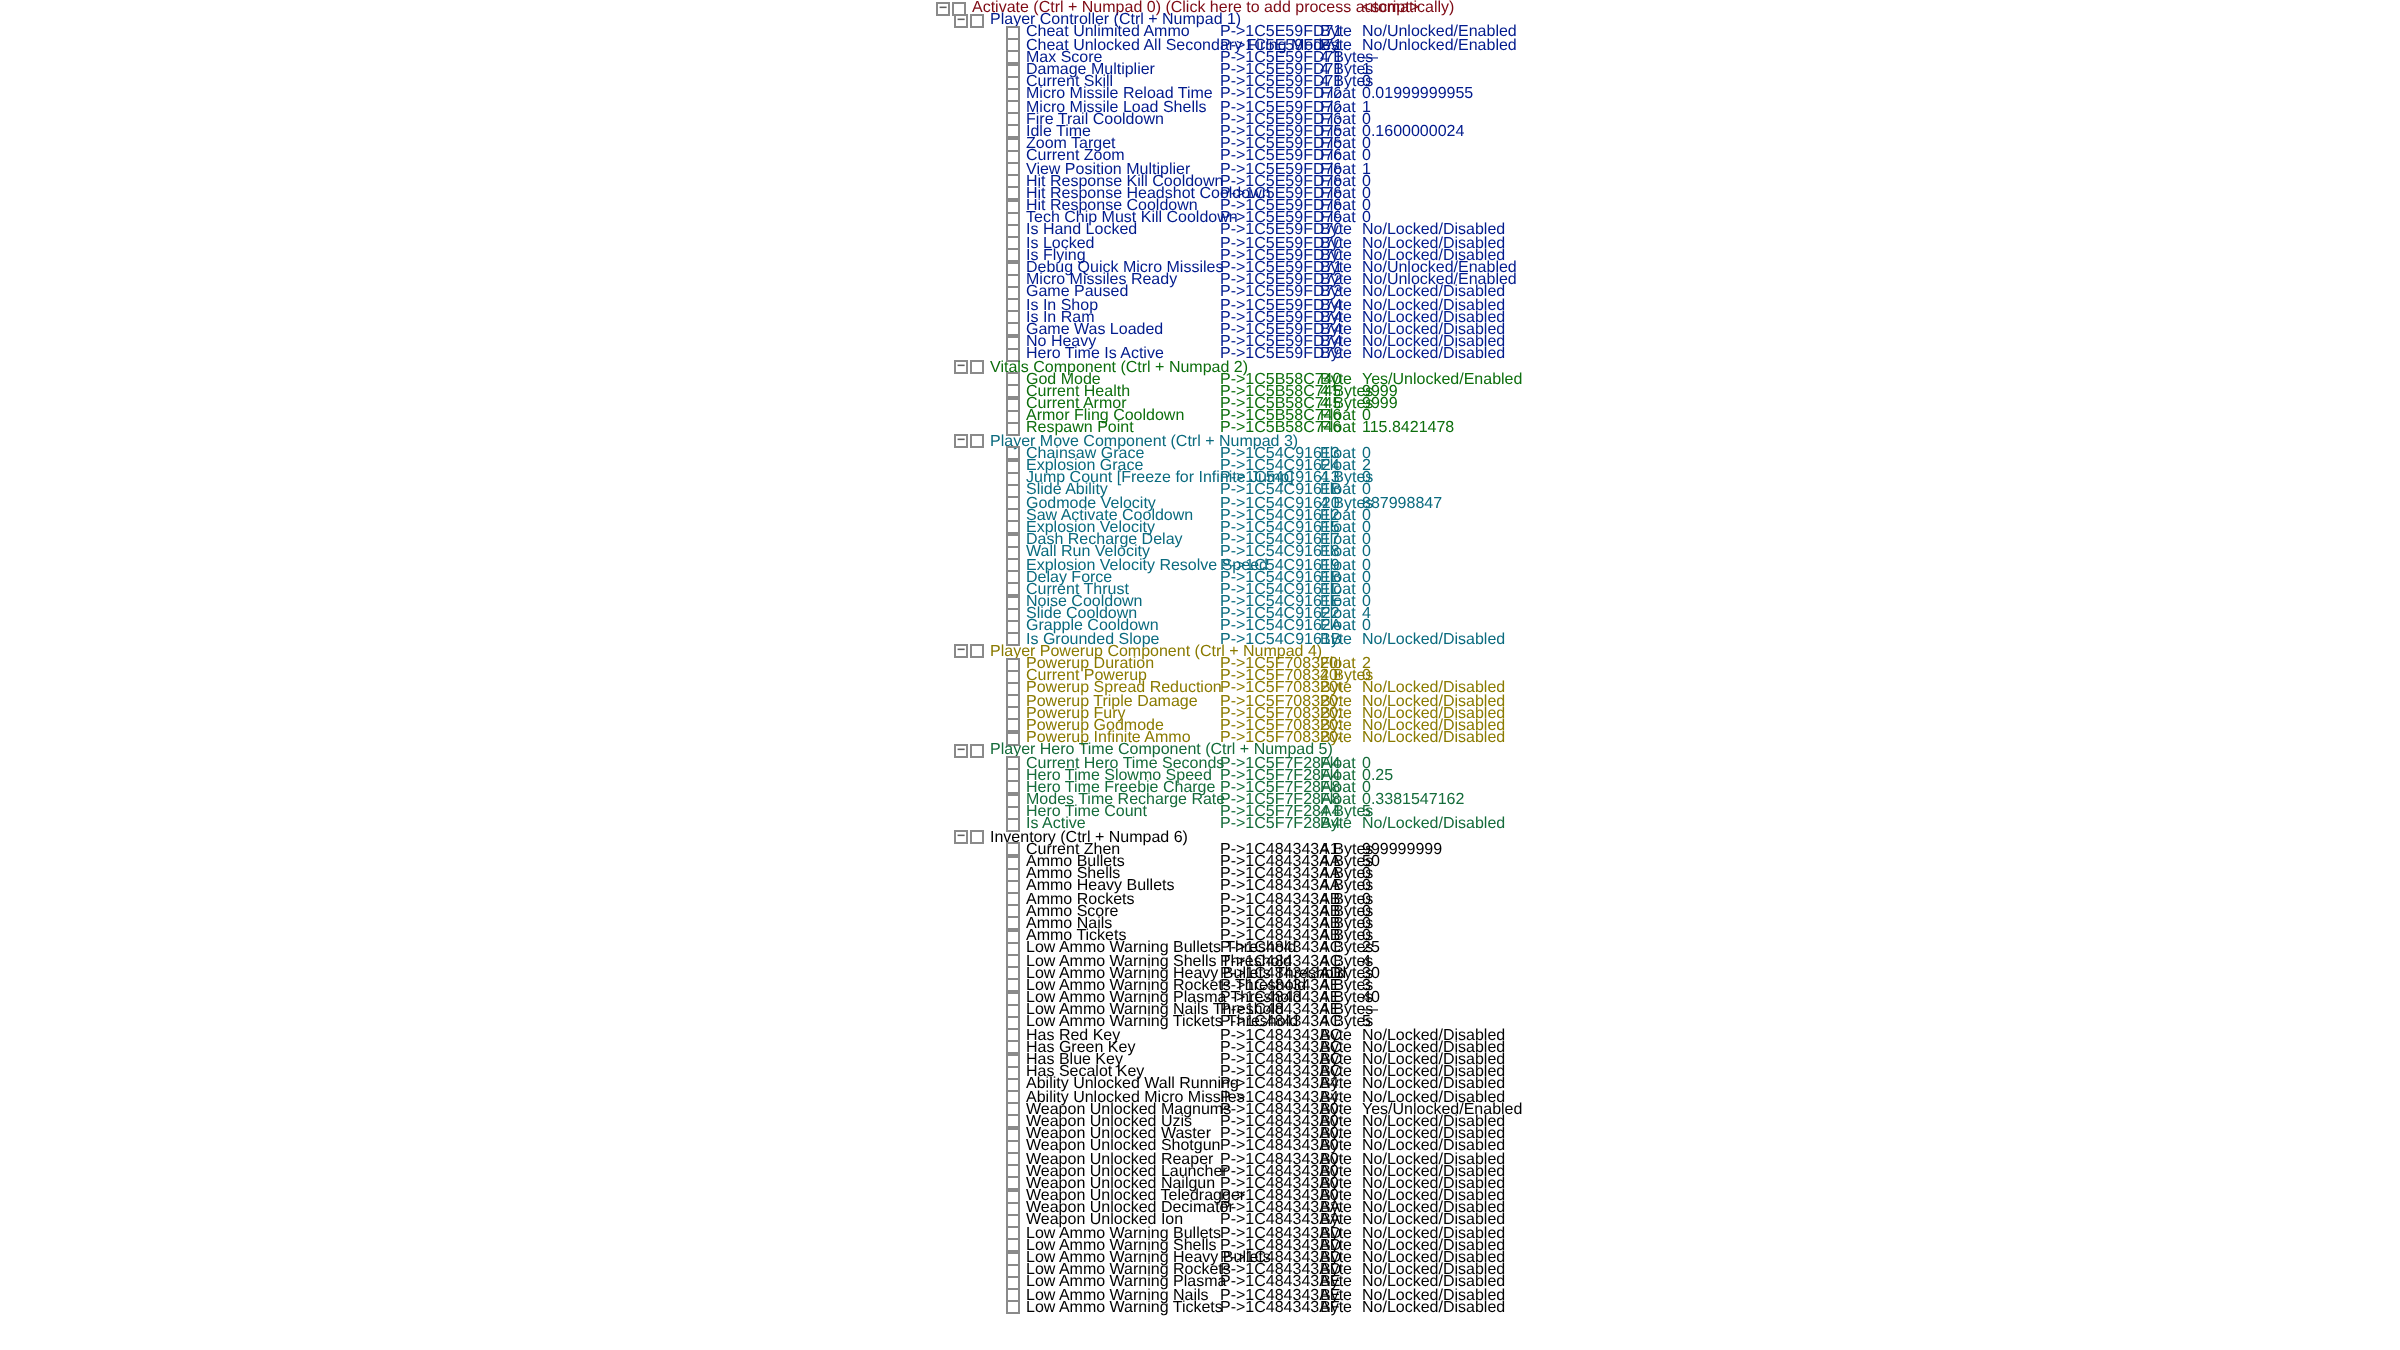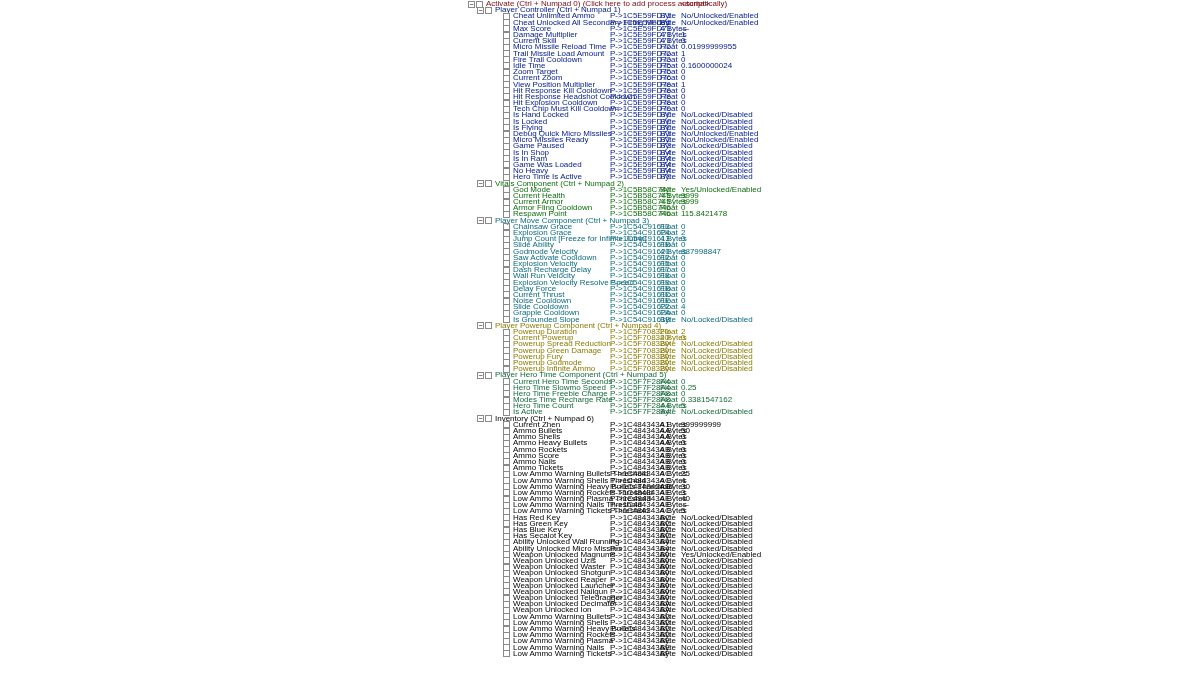--- a/index.html
+++ b/index.html
@@ -128,21 +128,21 @@
       <span class="chk"></span>
       <span>Micro Missile Reload Time</span>
       <span class="addr-cell">P-&gt;1C5E59FD724</span>
       <span class="type-cell">Float</span>
       <span class="val-cell">0.01999999955</span>
     </div>
     <div class="row c-blue">
       <span class="indent" style="width: 495px;"></span>
       <span class="expander blank"></span>
       <span class="chk"></span>
-      <span>Trail Missile Load Amount</span>
+      <span>Micro Missile Load Shells</span>
       <span class="addr-cell">P-&gt;1C5E59FD728</span>
       <span class="type-cell">Float</span>
       <span class="val-cell">1</span>
     </div>
     <div class="row c-blue">
       <span class="indent" style="width: 495px;"></span>
       <span class="expander blank"></span>
       <span class="chk"></span>
       <span>Fire Trail Cooldown</span>
       <span class="addr-cell">P-&gt;1C5E59FD730</span>
@@ -200,21 +200,21 @@
       <span class="chk"></span>
       <span>Hit Response Headshot Cooldown</span>
       <span class="addr-cell">P-&gt;1C5E59FD784</span>
       <span class="type-cell">Float</span>
       <span class="val-cell">0</span>
     </div>
     <div class="row c-blue">
       <span class="indent" style="width: 495px;"></span>
       <span class="expander blank"></span>
       <span class="chk"></span>
-      <span>Hit Explosion Cooldown</span>
+      <span>Hit Response Cooldown</span>
       <span class="addr-cell">P-&gt;1C5E59FD788</span>
       <span class="type-cell">Float</span>
       <span class="val-cell">0</span>
     </div>
     <div class="row c-blue">
       <span class="indent" style="width: 495px;"></span>
       <span class="expander blank"></span>
       <span class="chk"></span>
       <span>Tech Chip Must Kill Cooldown</span>
       <span class="addr-cell">P-&gt;1C5E59FD790</span>
@@ -551,21 +551,21 @@
       <span class="chk"></span>
       <span>Powerup Spread Reduction</span>
       <span class="addr-cell">P-&gt;1C5F7083200</span>
       <span class="type-cell">Byte</span>
       <span class="val-cell">No/Locked/Disabled</span>
     </div>
     <div class="row c-olive">
       <span class="indent" style="width: 495px;"></span>
       <span class="expander blank"></span>
       <span class="chk"></span>
-      <span>Powerup Green Damage</span>
+      <span>Powerup Triple Damage</span>
       <span class="addr-cell">P-&gt;1C5F7083201</span>
       <span class="type-cell">Byte</span>
       <span class="val-cell">No/Locked/Disabled</span>
     </div>
     <div class="row c-olive">
       <span class="indent" style="width: 495px;"></span>
       <span class="expander blank"></span>
       <span class="chk"></span>
       <span>Powerup Fury</span>
       <span class="addr-cell">P-&gt;1C5F7083202</span>

